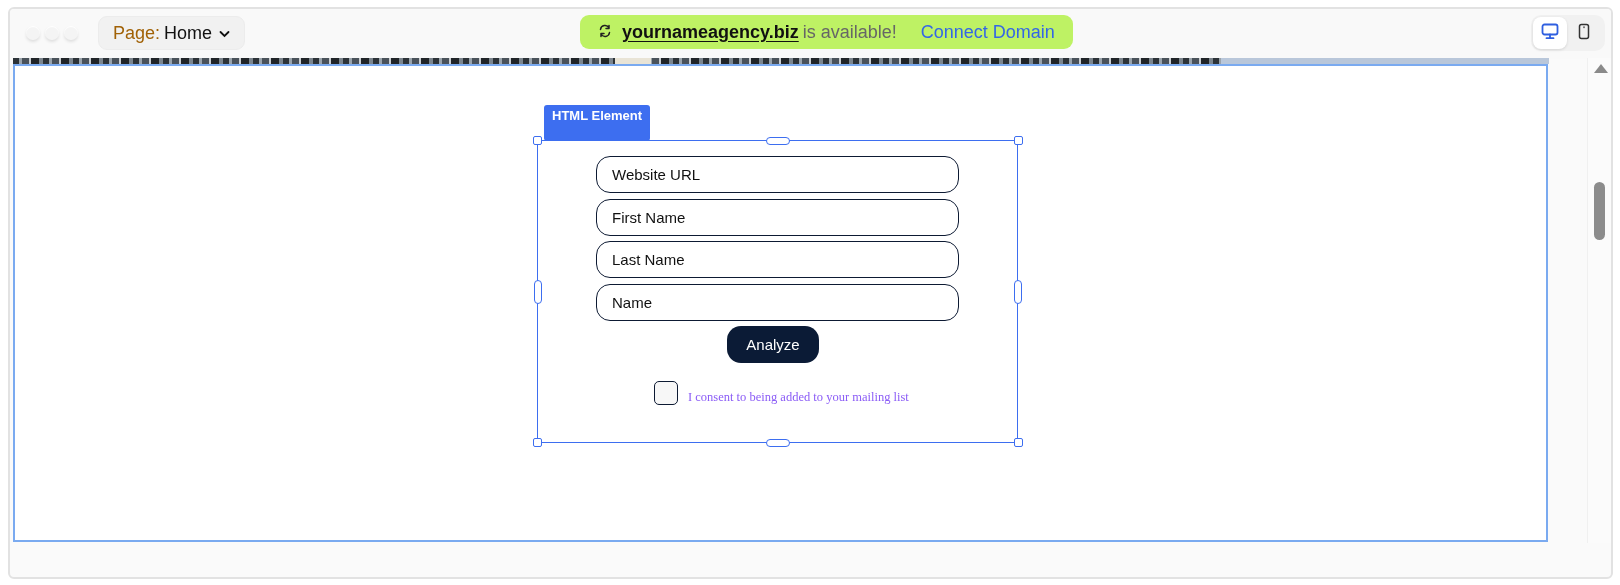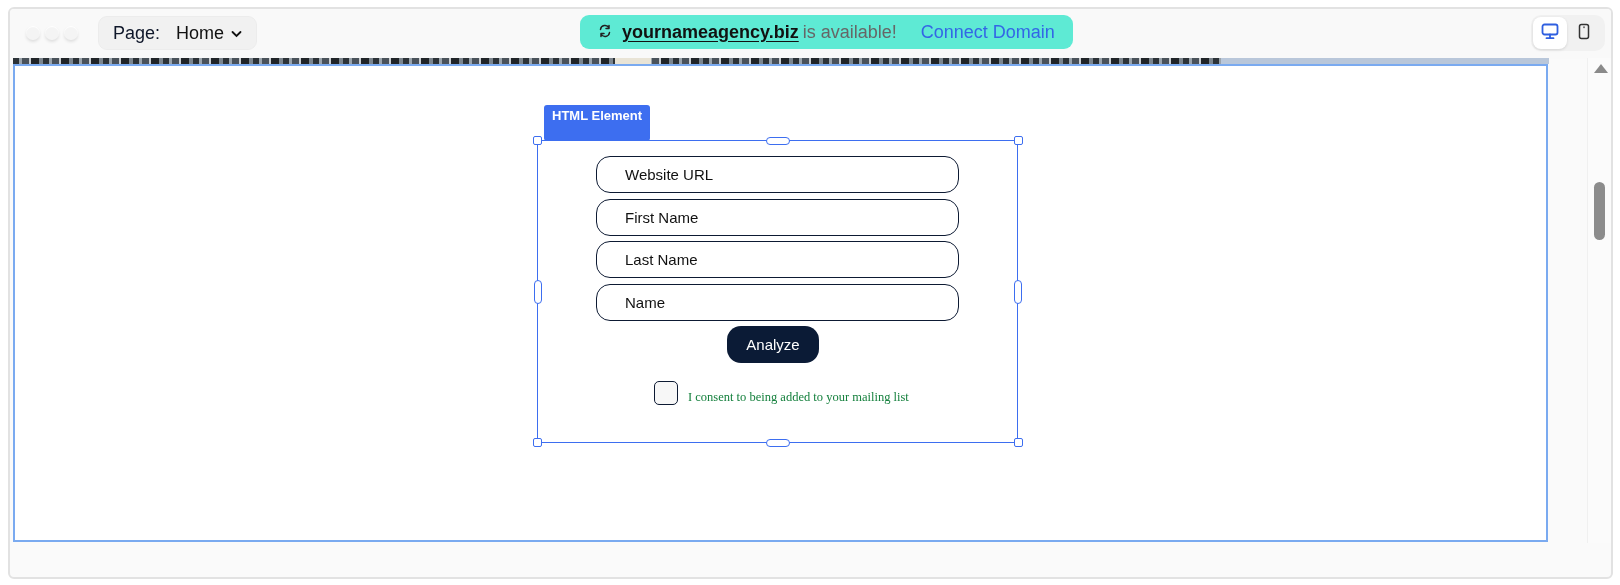--- a/index.html
+++ b/index.html
@@ -15,26 +15,26 @@
   .traffic { position: absolute; left: 16px; top: 17px; display: flex; gap: 5px; }
   .traffic span {
     width: 14px; height: 14px; border-radius: 50%; background: #f4f4f4;
     box-shadow: 0 2px 3px rgba(0,0,0,0.10), inset 0 1px 1px #ffffff;
   }
   .page-select {
     position: absolute; left: 88px; top: 7px; height: 34px; padding: 0 14px 0 14px;
     background: #f1f1f1; border: 1px solid #ececec; border-radius: 9px;
     display: flex; align-items: center; font-size: 18px; color: #111; cursor: pointer;
   }
-  .page-select .lbl { color: #0f172a; margin-right: 16px; }
+  .page-select .lbl { color: #a16207; margin-right: 4px; }
   .page-select .chev { margin-left: 7px; font-size: 12px; transform: translateY(1px); }
 
   .domain-banner {
     position: absolute; left: 570px; top: 6px; height: 34px; padding: 0 18px;
-    background: #5eead4; border-radius: 9px; display: flex; align-items: center; font-size: 18px;
+    background: #bef264; border-radius: 9px; display: flex; align-items: center; font-size: 18px;
   }
   .domain-banner .sync { font-size: 15px; color: #222; margin-right: 10px; }
   .domain-banner .dom { color: #111; font-weight: bold; text-decoration: underline; text-underline-offset: 3px; }
   .domain-banner .avail { color: #666; margin-left: 4px; }
   .domain-banner .connect { color: #3366e6; margin-left: 24px; cursor: pointer; }
 
   .device-toggle {
     position: absolute; right: 6px; top: 6px; height: 36px; width: 74px; background: #f1f1f1;
     border-radius: 10px; display: flex; align-items: center; padding: 2px;
   }
@@ -69,31 +69,31 @@
     border: 1.5px solid #3d6ef0;
   }
   .handle { position: absolute; background: #fff; border: 1.5px solid #3d6ef0; }
   .h-corner { width: 9px; height: 9px; border-radius: 2px; }
   .h-hor { width: 24px; height: 8px; border-radius: 5px; }
   .h-ver { width: 8px; height: 24px; border-radius: 5px; }
 
   .form { position: absolute; left: 596px; top: 149px; width: 364px; }
   .field {
     width: 363px; height: 37px; border: 1.5px solid #0d1a33; border-radius: 14px;
-    margin-bottom: 5.5px; padding-left: 28px; display: flex; align-items: center;
+    margin-bottom: 5.5px; padding-left: 15px; display: flex; align-items: center;
     font-size: 15px; color: #111; background: #fff;
   }
   .analyze {
     position: absolute; left: 131px; top: 170px; width: 92px; height: 37px;
     background: #0b1b36; color: #fff; border-radius: 14px; font-size: 15px;
     display: flex; align-items: center; justify-content: center; cursor: pointer;
   }
   .consent { position: absolute; left: 58px; top: 225px; display: flex; align-items: flex-end; }
   .consent .box { width: 24px; height: 24px; border: 1.5px solid #0d1a33; border-radius: 5px; background: #f7f7f7; }
-  .consent .txt { font-family: "Liberation Serif", serif; font-size: 12.5px; color: #15803d; margin-left: 10px; padding-bottom: 0; }
+  .consent .txt { font-family: "Liberation Serif", serif; font-size: 12.5px; color: #8b5cf6; margin-left: 10px; padding-bottom: 0; }
 </style>
 </head>
 <body>
 
 <div class="window">
   <div class="topbar">
     <div class="traffic">
       <span></span>
       <span></span>
       <span></span>

